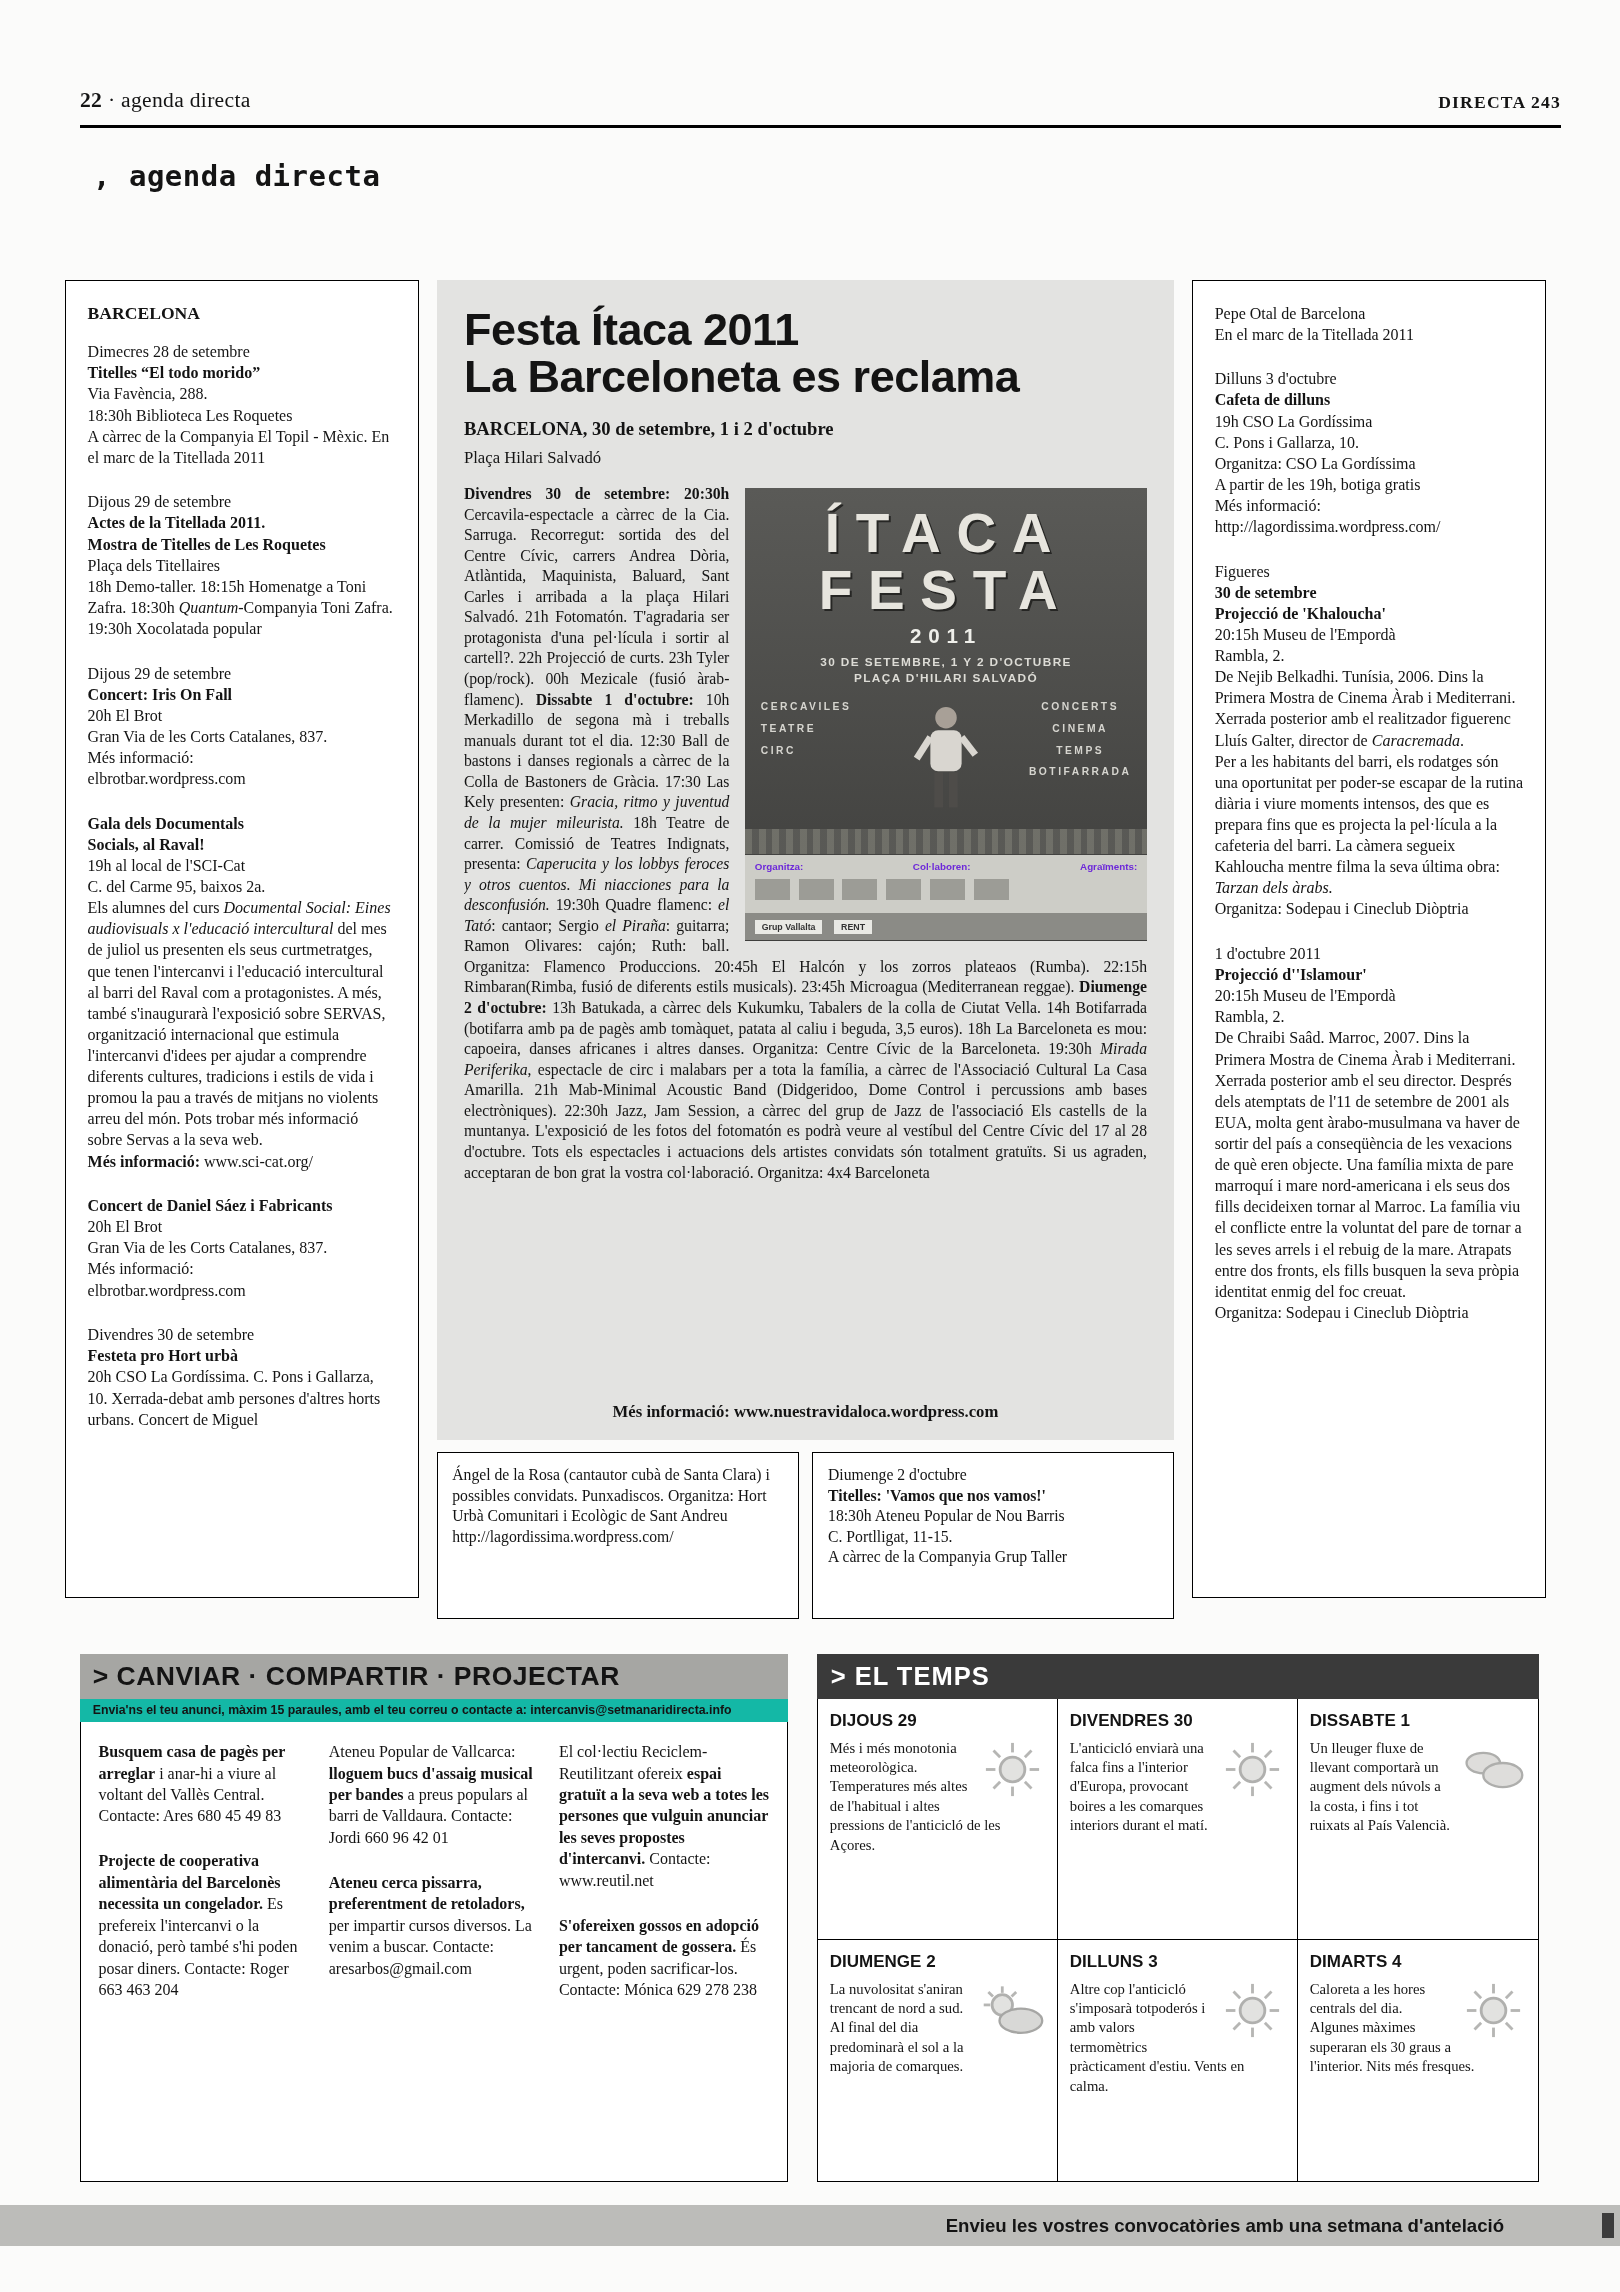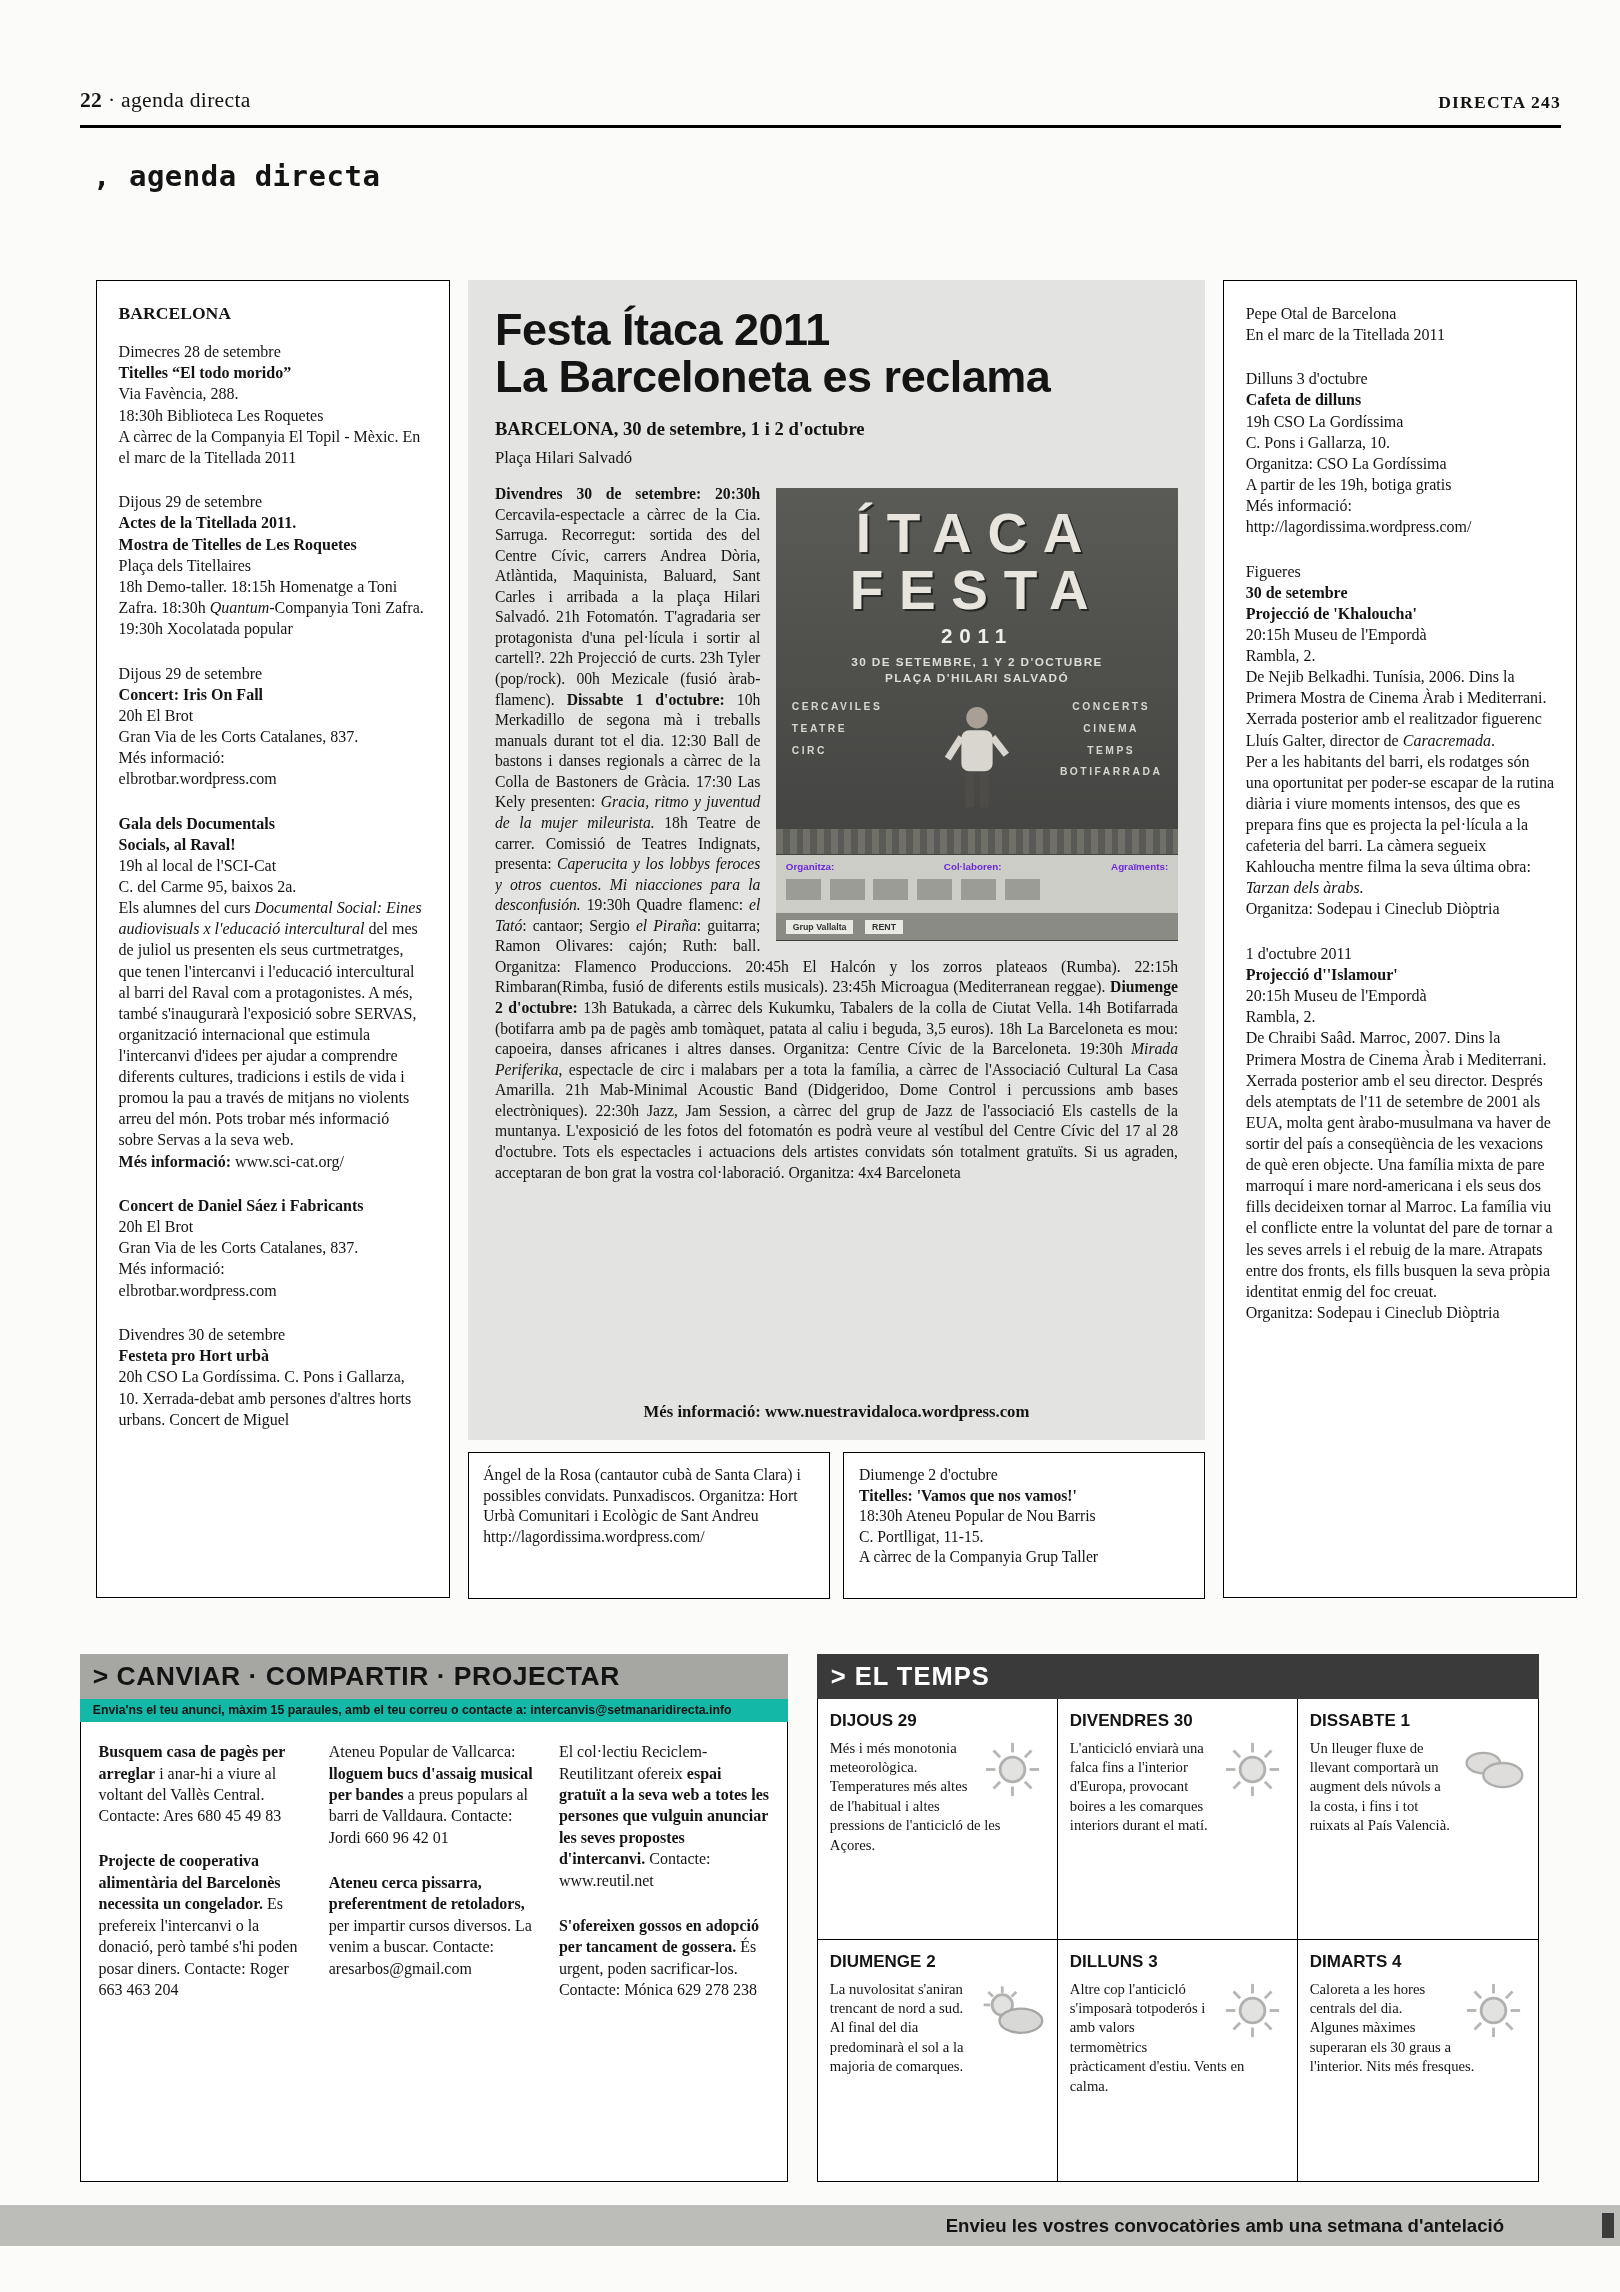--- a/index.html
+++ b/index.html
@@ -11,21 +11,21 @@
   .i { font-style:italic; }
 
   
   .masthead { position:absolute; top:88px; left:80px; right:59px; display:flex; justify-content:space-between; align-items:flex-end; }
   .mh-left { font-size:21.6px; letter-spacing:0.3px; }
   .mh-right { font-size:17.6px; font-weight:700; letter-spacing:1.2px; }
   .toprule { position:absolute; top:125px; left:80px; right:59px; height:2.9px; background:#000; }
   .section-title { position:absolute; top:159px; left:93px; font-family:"DejaVu Sans Mono",monospace; font-weight:700; font-size:29px; letter-spacing:0.5px; }
 
   
-  .main { position:absolute; top:280px; left:96px; width:1481px; display:flex; gap:17.6px; }
+  .main { position:absolute; top:280px; left:65px; width:1481px; display:flex; gap:17.6px; }
   .side { width:354px; height:1318px; border:1px solid #000; background:#fff; padding:21.6px; overflow:hidden; }
   .region { font-size:17.6px; font-weight:700; margin-bottom:17.6px; }
   .block { white-space:pre-line; font-size:16px; line-height:1.32; margin-bottom:23.5px; }
 
   .mid { width:738px; }
   .article-gray { background:#e3e3e1; height:1160px; padding:25.5px 27.4px 19.6px; position:relative; overflow:hidden; }
   .headline { font-family:"Liberation Sans",sans-serif; font-weight:700; font-size:45px; line-height:1.06; letter-spacing:-0.5px; }
   .deck { margin-top:17.6px; font-weight:700; font-size:18.6px; }
   .place { margin-top:7.8px; font-size:16.7px; }
   .bodywrap { margin-top:15.7px; max-height:929px; overflow:hidden; }
@@ -45,21 +45,21 @@
   .p-crowd { position:absolute; left:0; right:0; top:341px; height:25.5px; background:repeating-linear-gradient(90deg,#77776ف 0 6.9px,#5d5d59 6.9px 13.7px); }
   .p-crowd { background:repeating-linear-gradient(90deg,#77776f 0 6.9px,#5d5d59 6.9px 13.7px); opacity:.85; }
   .p-credits { position:absolute; left:0; right:0; top:367px; height:59px; background:#cdcdc7; color:#6d28d9; padding:5.9px 9.8px; }
   .p-credit-labels { display:flex; justify-content:space-between; font-size:9.8px; font-weight:700; }
   .p-logo-row { display:flex; gap:8.8px; margin-top:6.9px; }
   .p-logo { width:35px; height:21.6px; background:#9c9c96; }
   .p-logoband { position:absolute; left:0; right:0; top:425px; height:27.4px; background:#8b8b86; display:flex; align-items:center; gap:11.8px; padding:0 9.8px; }
   .p-chip { background:#e9e9e4; color:#333; font-size:8.8px; font-weight:700; padding:2px 6.9px; }
 
   .subboxes { display:flex; gap:13.7px; margin-top:11.8px; }
-  .subbox { flex:1; height:147px; border:1px solid #000; background:#fff; padding:12.7px 14.7px; overflow:hidden; }
+  .subbox { flex:1; height:167px; border:1px solid #000; background:#fff; padding:12.7px 14.7px; overflow:hidden; }
   .subbox .block { margin:0; font-size:15.7px; line-height:1.3; }
 
   
   .classifieds { position:absolute; top:1654px; left:80px; width:708px; }
   .c-header { height:45px; background:#a6a6a3; display:flex; align-items:center; padding:0 12.7px; font-family:"Liberation Sans",sans-serif; font-weight:700; font-size:26.5px; letter-spacing:0.5px; }
   .c-strip { height:22.5px; background:#14b8a6; display:flex; align-items:center; padding:0 12.7px; font-family:"Liberation Sans",sans-serif; font-weight:700; font-size:12.3px; }
   .c-body { height:460px; border:1px solid #000; border-top:none; background:#fff; display:flex; gap:19.6px; padding:19.6px 17.6px; overflow:hidden; }
   .c-col { flex:1; }
   .ad { white-space:pre-line; font-size:16px; line-height:1.34; margin-bottom:23.5px; }
 

